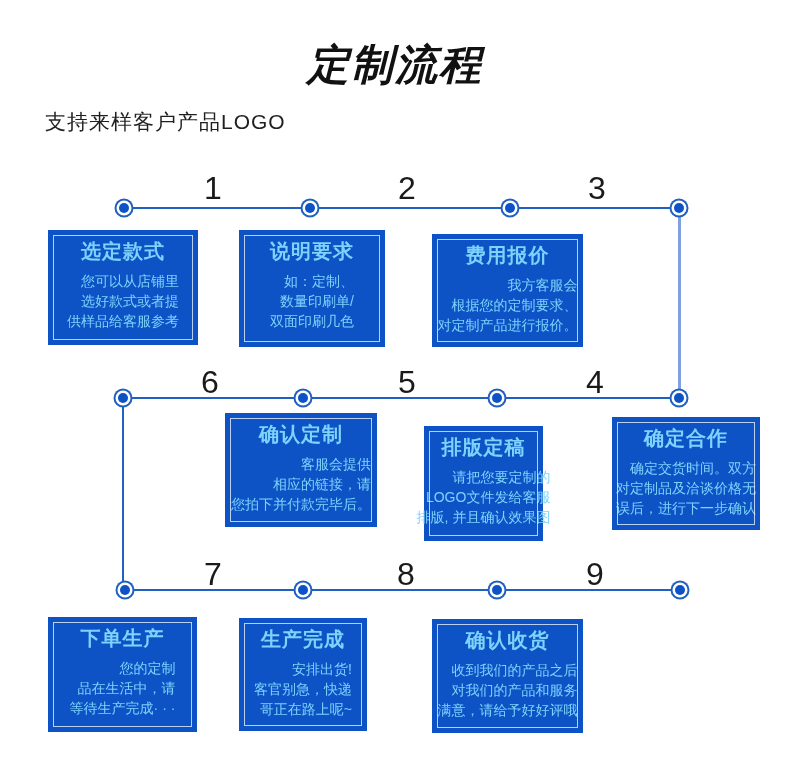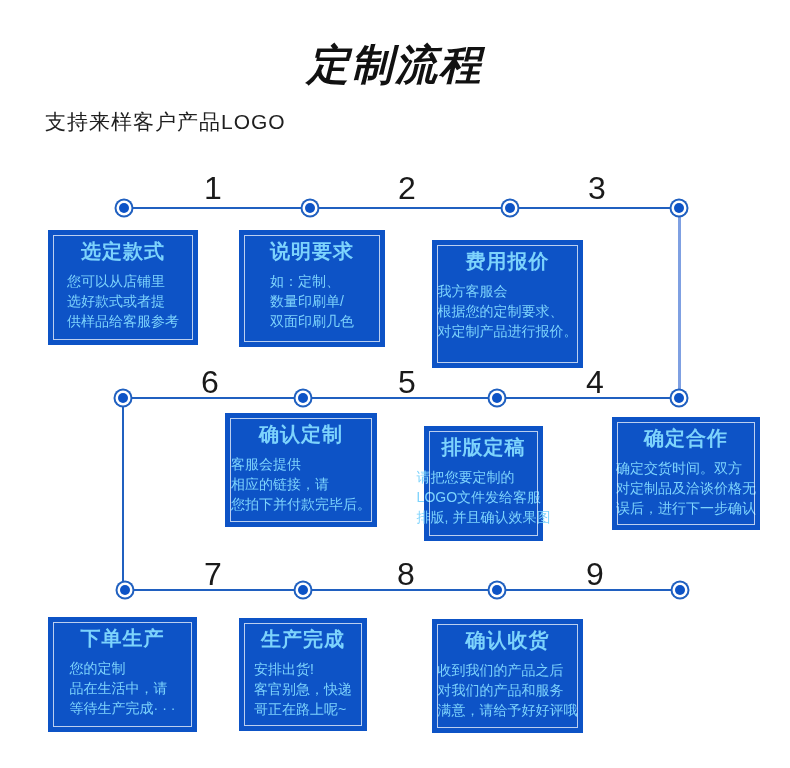--- a/index.html
+++ b/index.html
@@ -85,21 +85,21 @@
     font-size: 20px;
     font-weight: bold;
     line-height: 24px;
     letter-spacing: 1px;
     white-space: nowrap;
   }
   .box-body {
     margin-top: 8px;
     display: flex;
     flex-direction: column;
-    align-items: flex-start;
+    align-items: flex-end;
   }
   .box-line {
     font-size: 14px;
     line-height: 20px;
     white-space: nowrap;
     text-align: center;
   }
 </style>
 </head>
 <body>
@@ -155,21 +155,21 @@
   <div class="step-box" style="left:239px; top:230px; width:146px; height:117px;">
     <div class="box-frame"></div>
     <div class="box-title">说明要求</div>
     <div class="box-body">
       <div class="box-line">如：定制、</div>
       <div class="box-line">数量印刷单/</div>
       <div class="box-line">双面印刷几色</div>
     </div>
   </div>
 
-  <div class="step-box" style="left:432px; top:240px; width:151px; height:128px;">
+  <div class="step-box" style="left:432px; top:234px; width:151px; height:113px;">
     <div class="box-frame"></div>
     <div class="box-title">费用报价</div>
     <div class="box-body">
       <div class="box-line">我方客服会</div>
       <div class="box-line">根据您的定制要求、</div>
       <div class="box-line">对定制产品进行报价。</div>
     </div>
   </div>
 
   <div class="step-box" style="left:225px; top:413px; width:152px; height:114px;">

